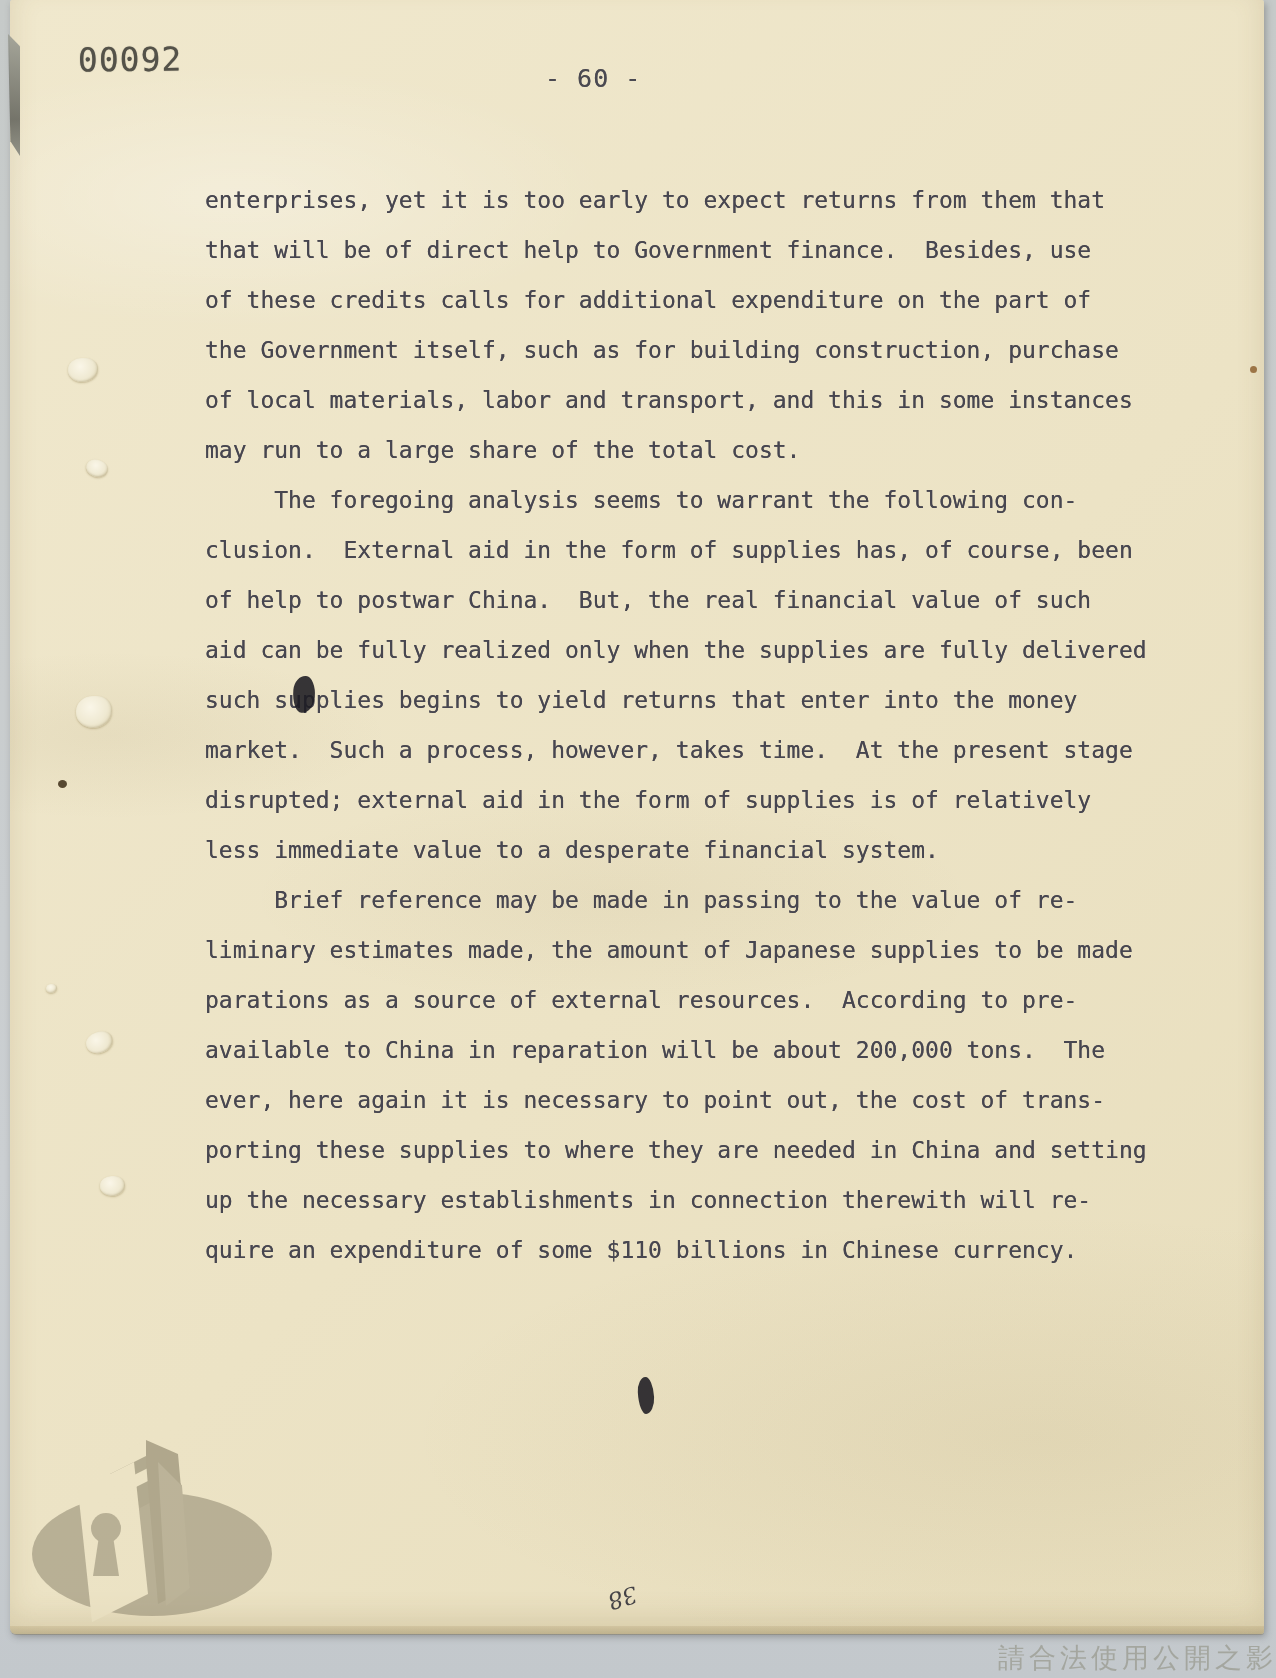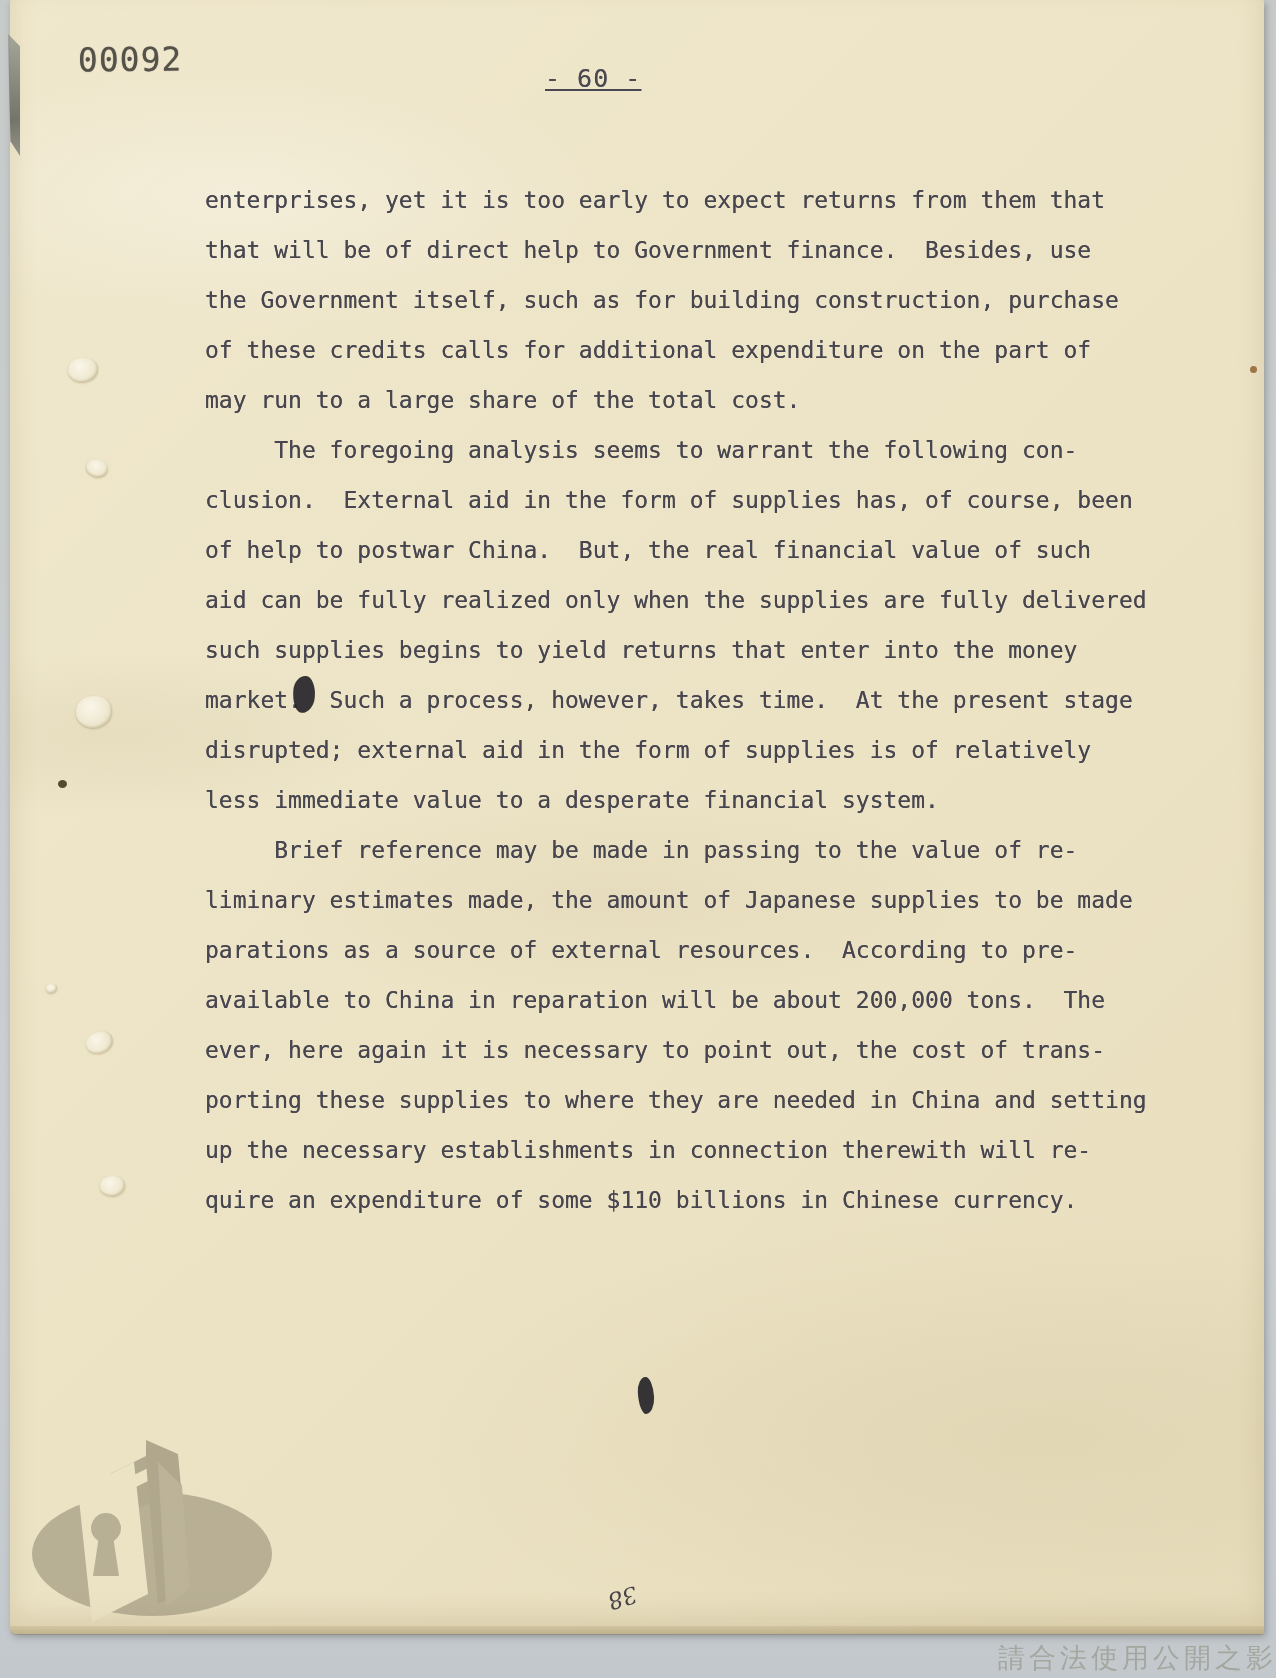--- a/index.html
+++ b/index.html
@@ -28,21 +28,20 @@
   .stamp{
     position:absolute;left:78px;top:40px;
     font-size:33px;letter-spacing:1px;color:#33322d;opacity:.82;
     transform:rotate(-.6deg);
     text-shadow:0 0 1px rgba(40,40,36,.6);
   }
   .pagenum{
     position:absolute;left:545px;top:64px;
     font-size:25px;color:#4a4951;letter-spacing:1px;white-space:pre;
     text-shadow:0 0 .6px rgba(52,50,60,.65);
-    text-decoration:underline;
   }
   .typed-block{position:absolute;left:205px;top:175px;width:1030px;}
   .typed-line{
     white-space:pre;font-size:23px;line-height:50px;height:50px;
     color:#474650;text-shadow:0 0 .6px rgba(48,46,58,.7);
   }
   .blot{position:absolute;background:#1d1b22;opacity:.88;border-radius:52% 48% 55% 45% / 40% 55% 45% 60%;}
   .blot-readily{left:293px;top:676px;width:22px;height:37px;transform:rotate(5deg);}
   .blot-dollar{left:638px;top:1377px;width:16px;height:37px;transform:rotate(-3deg);}
   .damage{position:absolute;border-radius:50% 45% 55% 50%;
@@ -81,22 +80,23 @@
 <div class="corner-notch"></div>
 <div class="paper-bottom-edge"></div>
 
 <div class="stamp">00092</div>
 <div class="pagenum">- 60 -</div>
 
 <div class="typed-block">
   <div>
     <div class="typed-line">enterprises, yet it is too early to expect returns from them that</div>
     <div class="typed-line">that will be of direct help to Government finance.  Besides, use</div>
+    <div class="typed-line">of these credits calls for additional expenditure on the part of</div>
     <div class="typed-line">the Government itself, such as for building construction, purchase</div>
-    <div class="typed-line">of these credits calls for additional expenditure on the part of</div>
+    <div class="typed-line">of local materials, labor and transport, and this in some instances</div>
     <div class="typed-line">may run to a large share of the total cost.</div>
   </div>
   <div>
     <div class="typed-line">     The foregoing analysis seems to warrant the following con-</div>
     <div class="typed-line">clusion.  External aid in the form of supplies has, of course, been</div>
     <div class="typed-line">of help to postwar China.  But, the real financial value of such</div>
     <div class="typed-line">aid can be fully realized only when the supplies are fully delivered</div>
     <div class="typed-line">such supplies begins to yield returns that enter into the money</div>
     <div class="typed-line">market.  Such a process, however, takes time.  At the present stage</div>
     <div class="typed-line">disrupted; external aid in the form of supplies is of relatively</div>

